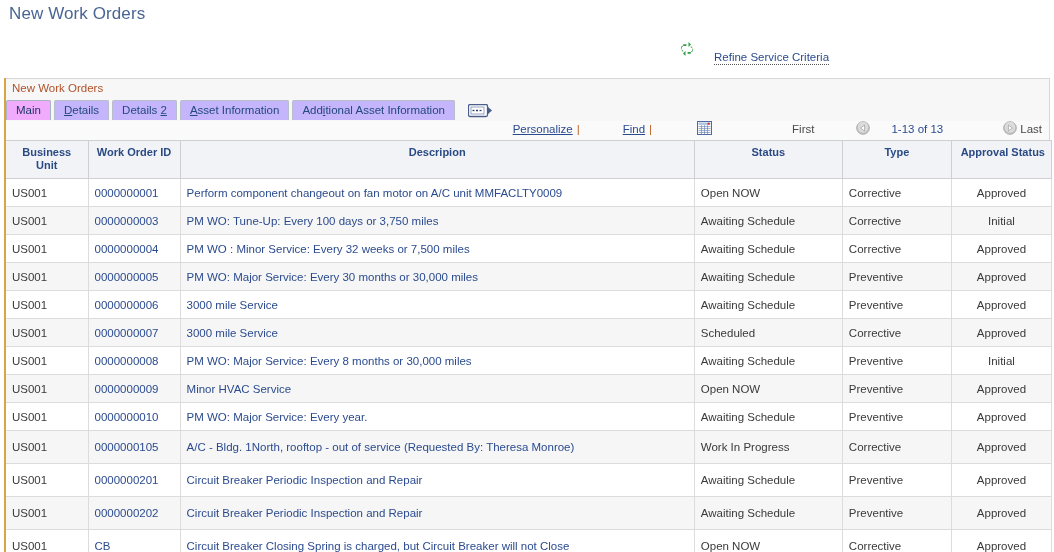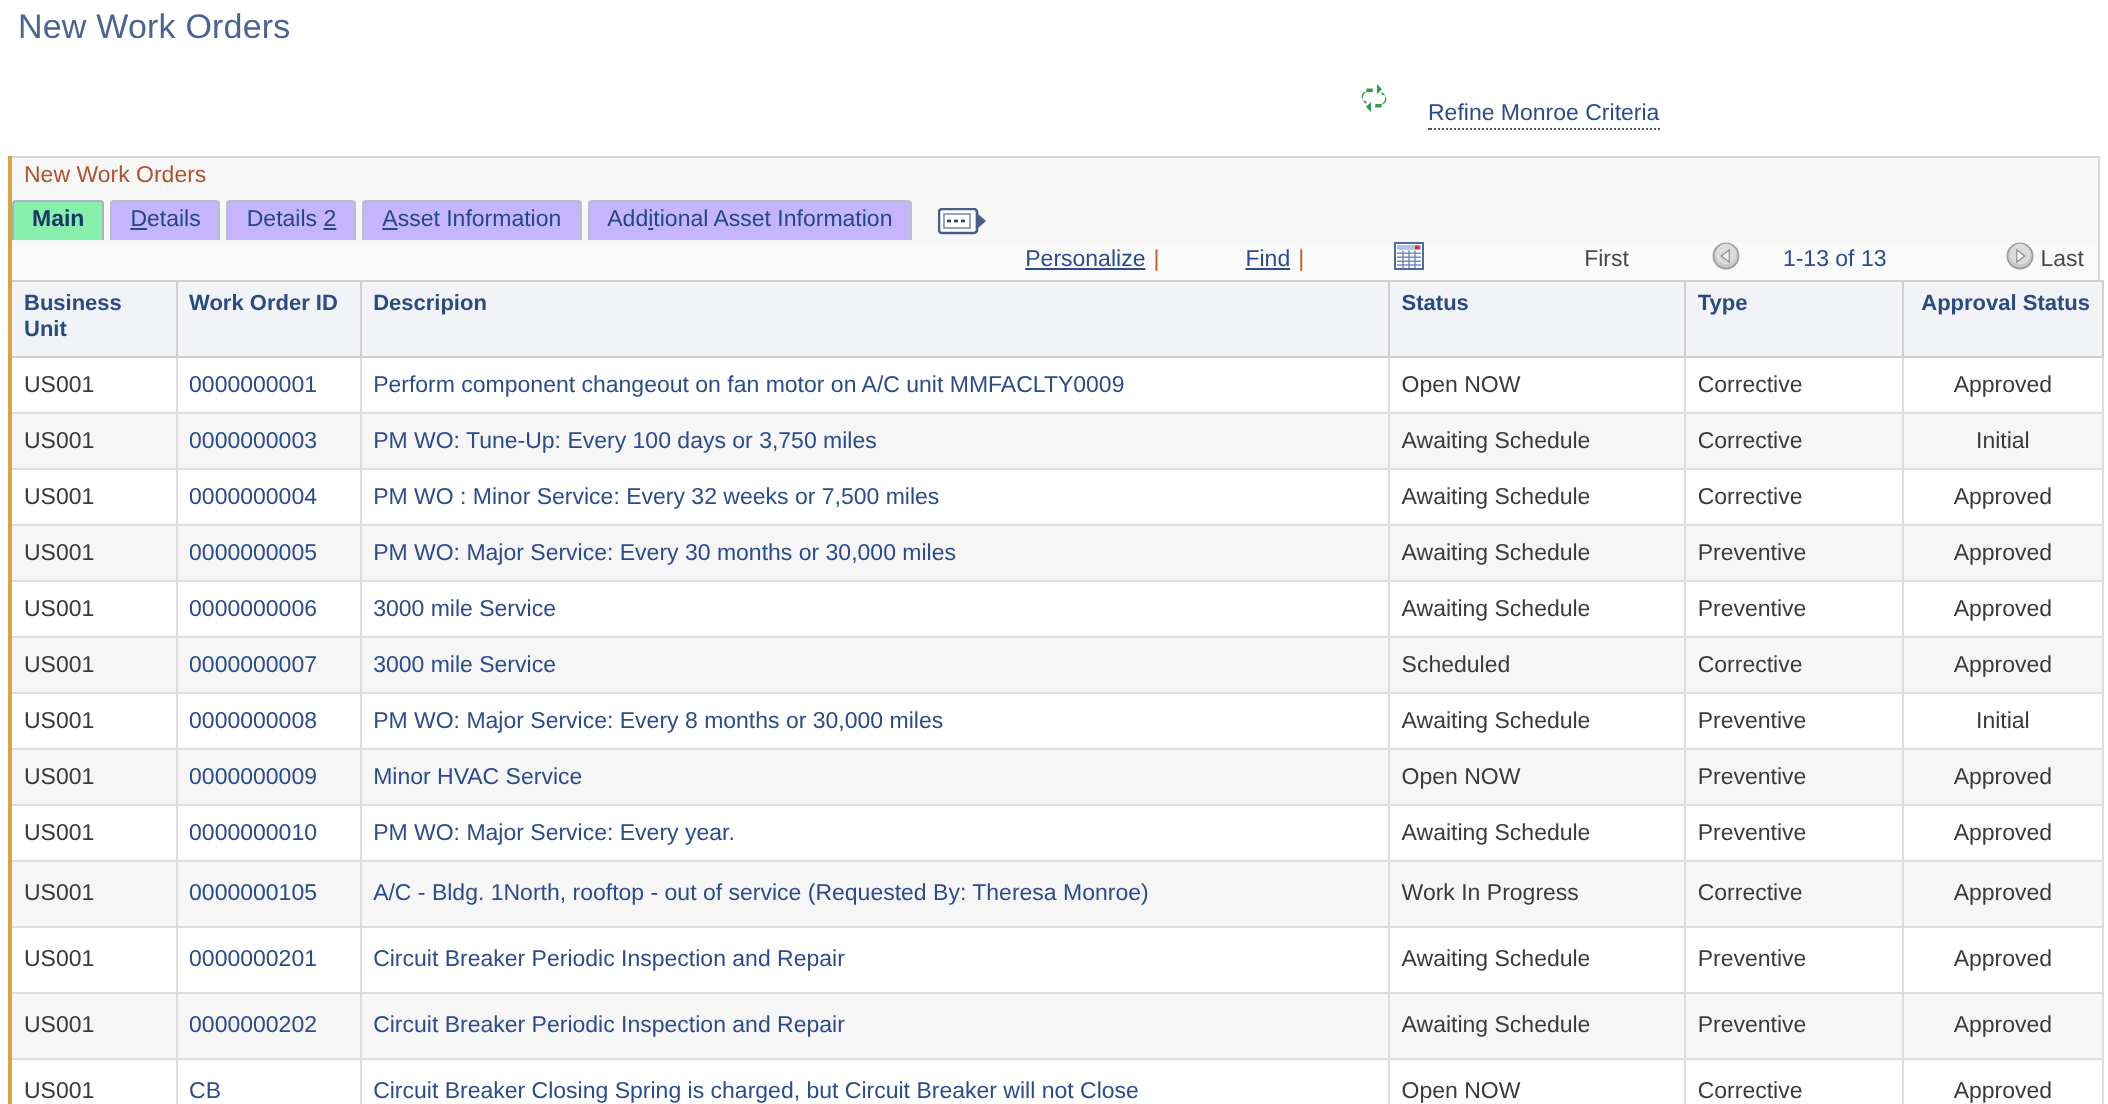--- a/index.html
+++ b/index.html
@@ -94,23 +94,23 @@
     background: #c4b5fd;
     border: 1px solid #b9bfc9;
     border-bottom: none;
     border-radius: 2px 2px 0 0;
     color: #24497f;
     cursor: pointer;
     box-sizing: border-box;
     vertical-align: bottom;
   }
   .tab.active {
-    background: #86efac;
+    background: #f0abfc;
     color: #1b3866;
-    font-weight: bold;
+    font-weight: normal;
     border-color: #a9b3c4;
   }
   .tab u { text-decoration: underline; }
   .tab-expand-icon {
     display: inline-block;
     vertical-align: bottom;
     margin-left: 10px;
     margin-bottom: 2px;
     cursor: pointer;
   }
@@ -165,21 +165,21 @@
     width: 1046px;
     border-top: 1px solid #cfcfcf;
     border-right: 1px solid #cfcfcf;
     border-bottom: 1px solid #cfcfcf;
   }
   table.wo-grid th {
     background: #f1f3f6;
     color: #2a4a84;
     font-size: 11px;
     font-weight: bold;
-    text-align: left;
+    text-align: center;
     vertical-align: top;
     padding: 5px 6px 6px 6px;
     border-right: 1px solid #cfcfcf;
     border-bottom: 1px solid #cfcfcf;
     line-height: 13px;
     height: 27px;
     box-sizing: border-box;
   }
   table.wo-grid th.right { text-align: right; }
   table.wo-grid td {
@@ -219,21 +219,21 @@
   <svg width="18" height="18" viewBox="0 0 18 18">
     <path d="M5.2 4.2 L8.4 4.2 L8.4 6.0 L5.2 6.0 A3.4 3.4 0 0 0 5.2 12.0 L5.2 10.6
              A2.2 2.2 0 0 1 5.2 5.8 Z" fill="#2f9e44"></path>
     <path d="M10.5 2.0 L13.0 4.6 L10.5 7.0 Z" fill="#2f9e44"></path>
     <path d="M12.8 13.8 L9.6 13.8 L9.6 12.0 L12.8 12.0 A3.4 3.4 0 0 0 12.8 6.0 L12.8 7.4
              A2.2 2.2 0 0 1 12.8 12.2 Z" fill="#2f9e44"></path>
     <path d="M7.5 11.0 L5.0 13.4 L7.5 16.0 Z" fill="#2f9e44"></path>
   </svg>
 </div>
 
-<div class="refine-link">Refine Monroe Criteria</div>
+<div class="refine-link">Refine Service Criteria</div>
 
 <div class="grid-panel">
 
   <div class="grid-caption-bar">
     <span class="grid-caption">New Work Orders</span>
   </div>
 
   <div class="tabbar">
     <span class="tab active"><span>Main</span></span>
     <span class="tab"><u>D</u>etails</span>

